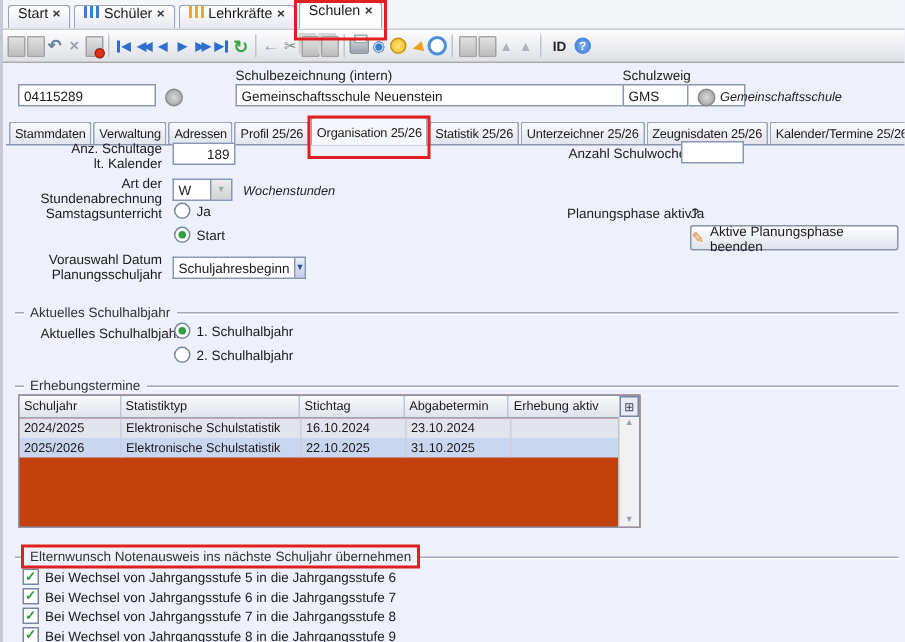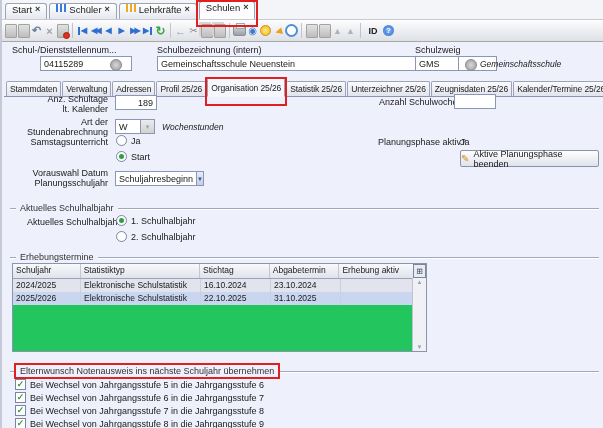--- a/index.html
+++ b/index.html
@@ -77,21 +77,21 @@
        background:linear-gradient(#fefefe,#dfe3ec);border:1px solid #8a93a8;border-radius:2px;
        font-size:9px;box-sizing:border-box;}
   .toolglyph{color:#e08818;font-size:10px;}
 
   .ghead{position:absolute;display:flex;align-items:center;gap:4px;}
   .gline{height:1px;background:#a2a8bc;box-shadow:0 1px 0 #ffffff;}
   .gtitle{font-size:9px;color:#333;white-space:nowrap;position:relative;}
 
   
   .tbl{position:absolute;left:10px;top:263px;width:415px;height:89px;border:1px solid #8a94ac;
-       box-sizing:border-box;background:#22c55e;}
+       box-sizing:border-box;background:#c2410c;}
   .trow{display:flex;height:13px;}
   .trow.head{height:14px;background:linear-gradient(#f8f9fb,#e1e3ec);border-bottom:1px solid #9aa3b8;}
   .tcell{box-sizing:border-box;padding:1px 3px;border-right:1px solid #ccd0da;white-space:nowrap;overflow:hidden;font-size:8.5px;}
   .trow.head .tcell{border-right:1px solid #c2c6d2;}
   .trow.r0{background:#e2e3ec;}
   .trow.r1{background:#c8d6f0;}
   .cfgbtn{width:13px;box-sizing:border-box;border:1px solid #7a86a0;background:#e8ebf2;display:flex;
           align-items:center;justify-content:center;font-size:8px;color:#445;}
   .scroll{position:absolute;right:0;top:14px;bottom:0;width:13px;background:#f0f1f5;border-left:1px solid #c0c4d0;}
   .scroll .sup{position:absolute;top:1px;left:0;right:0;text-align:center;font-size:6px;color:#9aa0b0;}
@@ -214,22 +214,21 @@
       </span>
     <span class="sep"></span>
     <span class="tbtn" style="width:18px;">
         <span class="idtxt">ID</span>
       </span>
     <span class="tbtn">
         <span class="helpico">?</span>
       </span>
   </div>
 
-  <div class="abs flabel" style="left:10px;top:45px;">Schul-/Dienststellennum...</div>
-  <div class="abs input" style="left:10px;top:56px;width:92px;margin-left:28px;">04115289</div>
+  <div class="abs input" style="left:10px;top:56px;width:92px;">04115289</div>
   <div class="abs circle" style="left:108px;top:59px;"></div>
 
   <div class="abs input" style="left:155px;top:56px;width:340px;">Gemeinschaftsschule Neuenstein</div>
   <div class="abs flabel" style="left:155px;top:45px;">Schulbezeichnung (intern)</div>
 
   <div class="abs flabel" style="left:413px;top:45px;">Schulzweig</div>
   <div class="abs input" style="left:413px;top:56px;width:44px;">GMS</div>
   <div class="abs circle" style="left:463px;top:59px;"></div>
   <div class="abs hint" style="left:478px;top:59px;">Gemeinschaftsschule</div>
 

